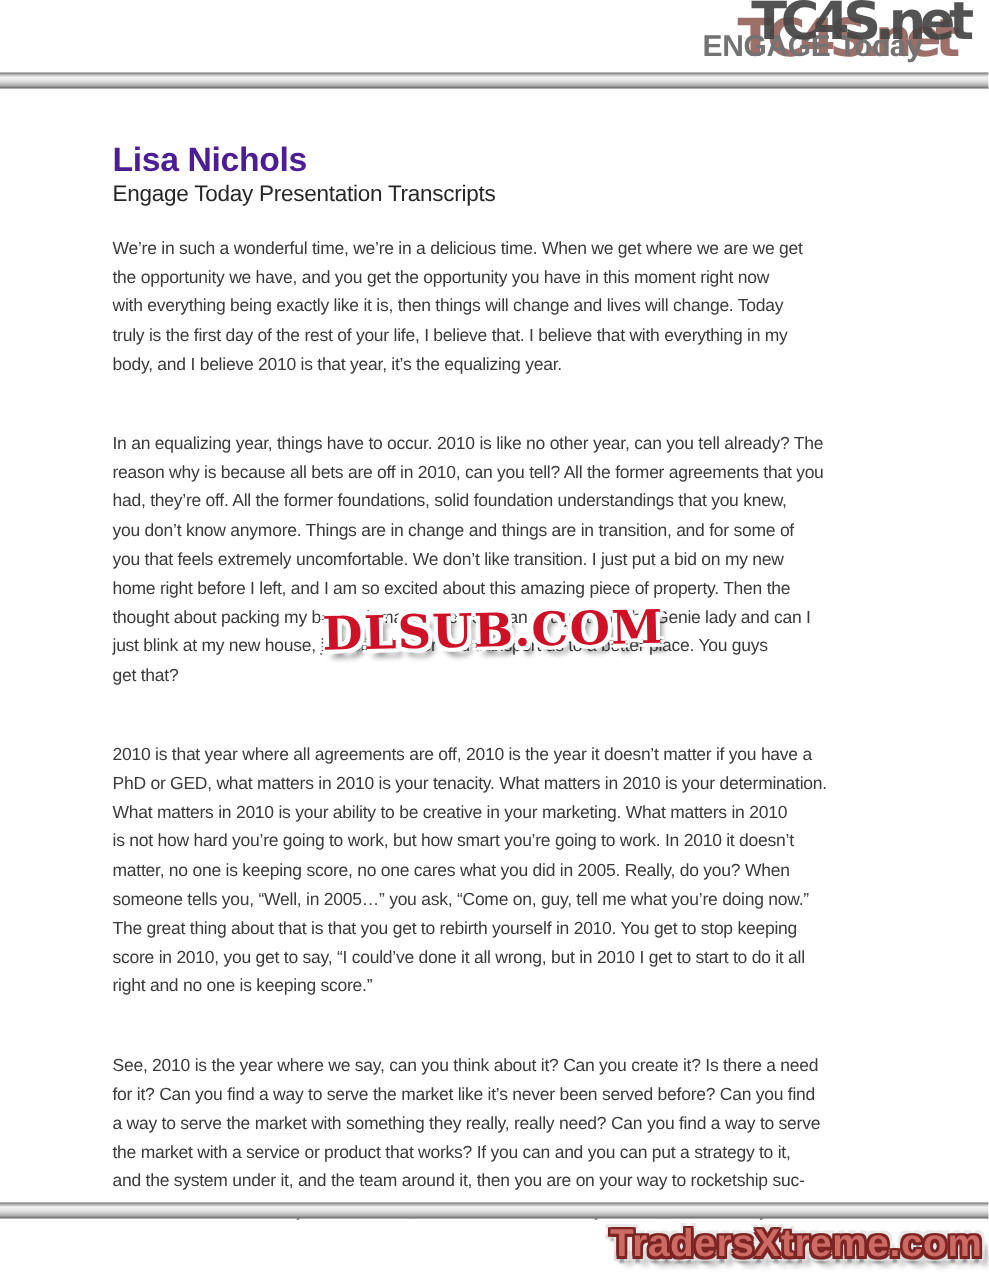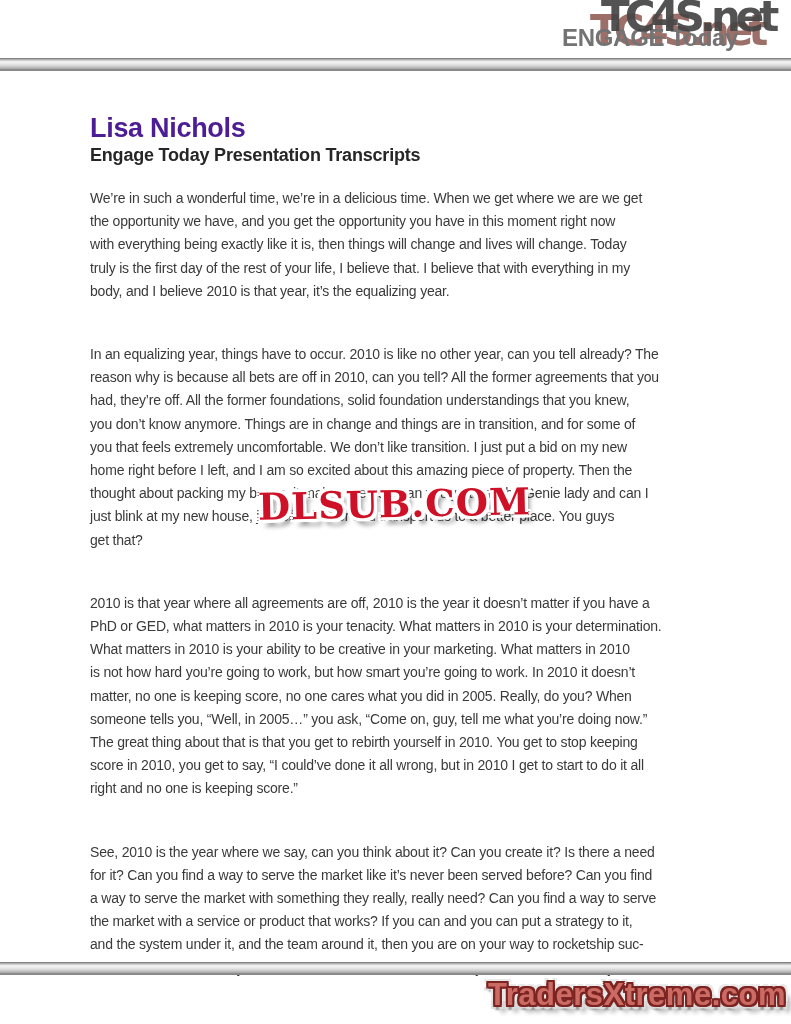--- a/index.html
+++ b/index.html
@@ -36,21 +36,21 @@
   }
   .divider-top{ top:58px; }
   .divider-bottom{ top:962px; }
   
   .content{ position:absolute; left:90px; top:113px; z-index:2; }
   .page-title{
     margin:0; font-size:27px; line-height:30px; font-weight:bold;
     color:#4c1d95; letter-spacing:-.3px;
   }
   .page-subtitle{
-    margin:1px 0 0 0; font-size:18px; line-height:23px; font-weight:bold;
+    margin:1px 0 0 0; font-size:18px; line-height:23px; font-weight:normal;
     color:#262626; letter-spacing:-.2px;
   }
   .para{
     margin:40px 0 0 0;
     font-size:14px; line-height:23.2px; letter-spacing:-.2px;
     color:#3a3a3a; white-space:pre;
   }
   .para-first{ margin-top:20px; }
   
   .dlsub{

